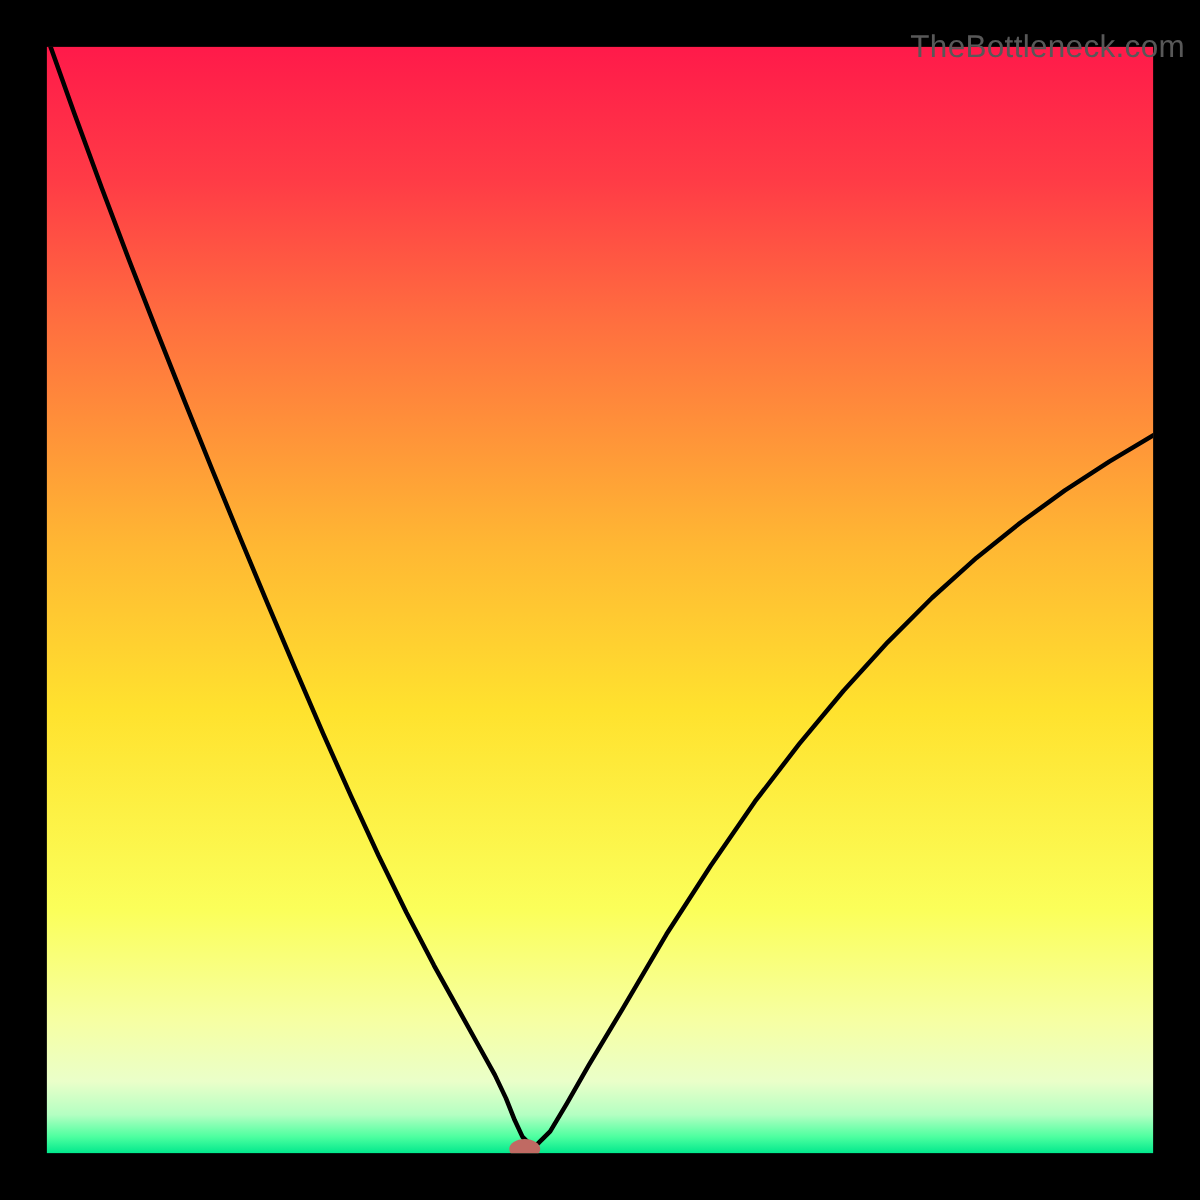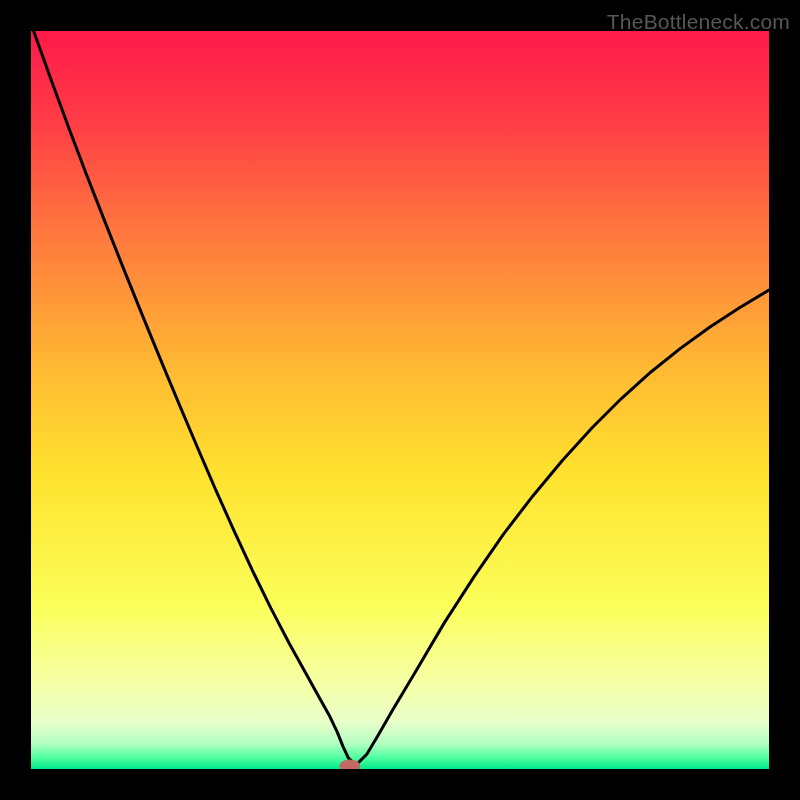--- a/index.html
+++ b/index.html
@@ -12,21 +12,21 @@
     font-family: Arial, Helvetica, sans-serif;
   }
   .outer {
     position: relative;
     width: 800px;
     height: 800px;
     background: #000;
   }
   .watermark {
     position: absolute;
-    top: 10px;
+    top: 20px;
     right: 10px;
     color: #585858;
     font-size: 21px;
     font-weight: 500;
     letter-spacing: 0.2px;
     z-index: 10;
   }
   .plot {
     position: absolute;
     left: 31px;

